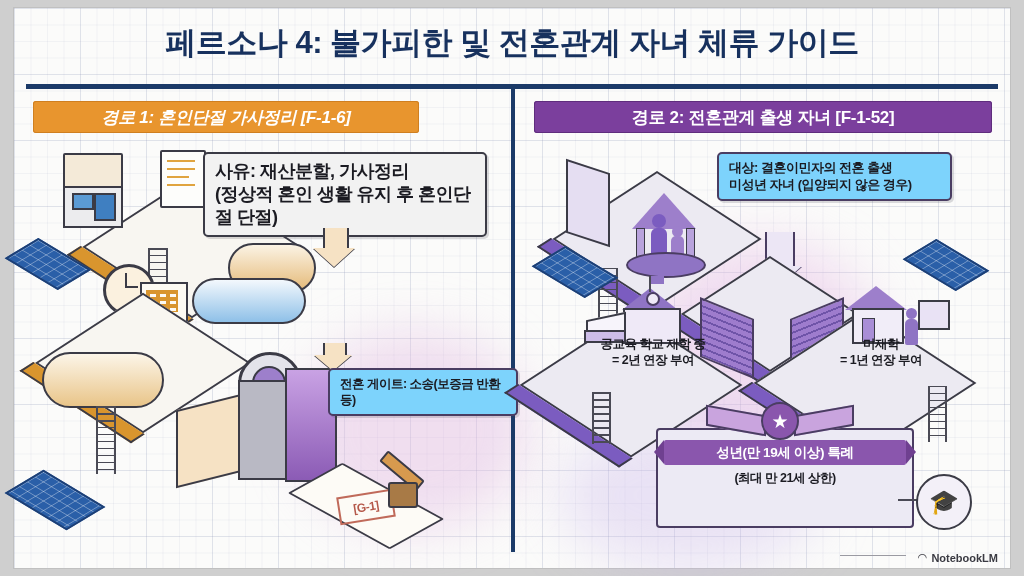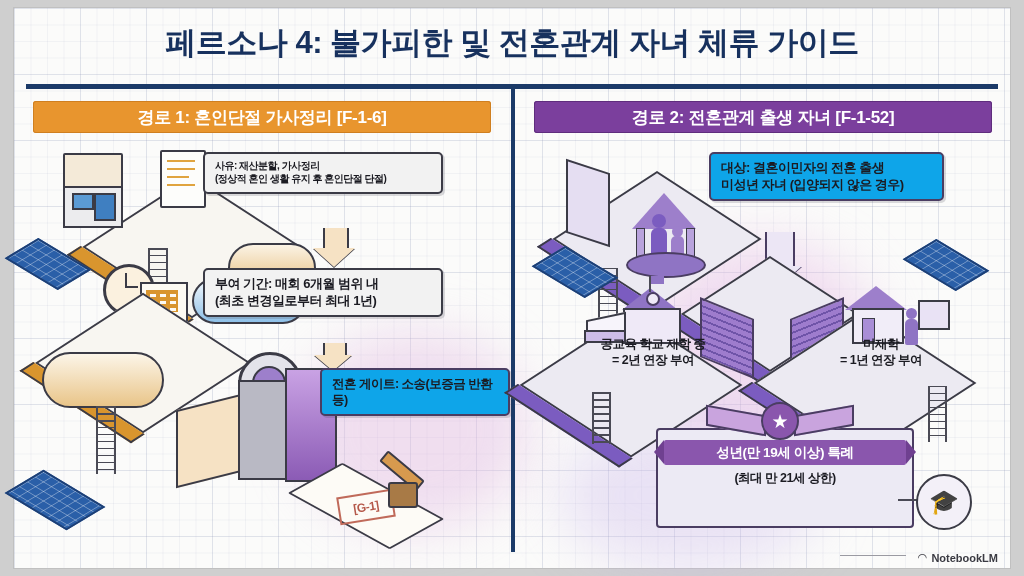--- a/index.html
+++ b/index.html
@@ -62,23 +62,24 @@
     color: #ffffff;
     font-size: 17px;
     font-weight: 700;
     display: flex;
     align-items: center;
     justify-content: center;
     letter-spacing: -0.3px;
     white-space: nowrap;
   }
   #banner-1 {
-    left: 33px; top: 101px; width: 458px;
+    left: 33px; top: 101px; width: 386px;
     background: #e8952e;
     box-shadow: inset 0 0 0 1px #cf7f20;
+    font-style: italic;
   }
   #banner-2 {
     left: 534px; top: 101px; width: 458px;
     background: #7b3f9d;
     box-shadow: inset 0 0 0 1px #5f2d7d;
   }
   
   .callout {
     position: absolute;
     background: #f2f2f2;
@@ -86,23 +87,23 @@
     border-radius: 5px;
     color: #1b1b22;
     font-weight: 700;
     letter-spacing: -0.5px;
     line-height: 1.28;
     padding: 6px 10px;
     box-sizing: border-box;
     box-shadow: 2px 2px 0 rgba(60,60,70,0.18);
   }
   .callout.orange { border-color: #3b3b46; }
-  .callout.violet { border-color: #4a3d62; background: #0ea5e9; }
-  
-  #co-reason   { left: 203px; top: 152px;  width: 240px; font-size: 10px; }
+  .callout.violet { border-color: #4a3d62; background: #7dd3fc; margin-left: 8px; }
+  
+  #co-reason   { left: 203px; top: 152px;  width: 284px; font-size: 18px; }
   #co-period   { left: 203px; top: 268px;  width: 240px; font-size: 13px; }
   #co-gate     { left: 320px; top: 368px;  width: 190px; font-size: 12.5px; }
   
   #co-target   { left: 709px; top: 152px;  width: 235px; font-size: 13px; }
   #co-school   { left: 573px; top: 330px;  width: 160px; font-size: 12.5px;
                  background: transparent; border: none; box-shadow: none; text-align: center; }
   #co-nonschool{ left: 806px; top: 330px;  width: 150px; font-size: 12.5px;
                  background: transparent; border: none; box-shadow: none; text-align: center; }
   
   #adult-box {
@@ -377,24 +378,20 @@
               color:#b5584a; font-size:12px; font-weight:700; display:flex; align-items:center; justify-content:center;
               transform:rotate(-9deg); letter-spacing:-0.5px;">[G-1]</div>
   <div style="position:absolute; left:378px; top:464px; width:44px; height:10px; background:#d79a4e; border:2px solid #3b3b46; transform:rotate(40deg); border-radius:2px;"></div>
   <div style="position:absolute; left:388px; top:482px; width:26px; height:22px; background:#a87a46; border:2px solid #3b3b46; border-radius:3px;"></div>
 
   <div class="callout orange" id="co-reason">
     <div>사유: 재산분할, 가사정리</div>
     <div>(정상적 혼인 생활 유지 후 혼인단절 단절)</div>
   </div>
   <div id="arrow-left-1" class="arrow-down"></div>
-  <div class="callout orange" id="co-period">
-    <div>부여 기간: 매회 6개월 범위 내</div>
-    <div>(최초 변경일로부터 최대 1년)</div>
-  </div>
   <div id="arrow-left-2" class="arrow-down"></div>
   <div class="callout violet" id="co-gate">
     <div>전혼 게이트: 소송(보증금 반환 등)</div>
   </div>
 
   <div class="banner" id="banner-2">경로 2: 전혼관계 출생 자녀 [F-1-52]</div>
 
   <div class="plat violet" style="left:596px; top:178px; width:122px; height:122px;">
     <div class="plat-top"></div>
     <div class="plat-side"></div>

